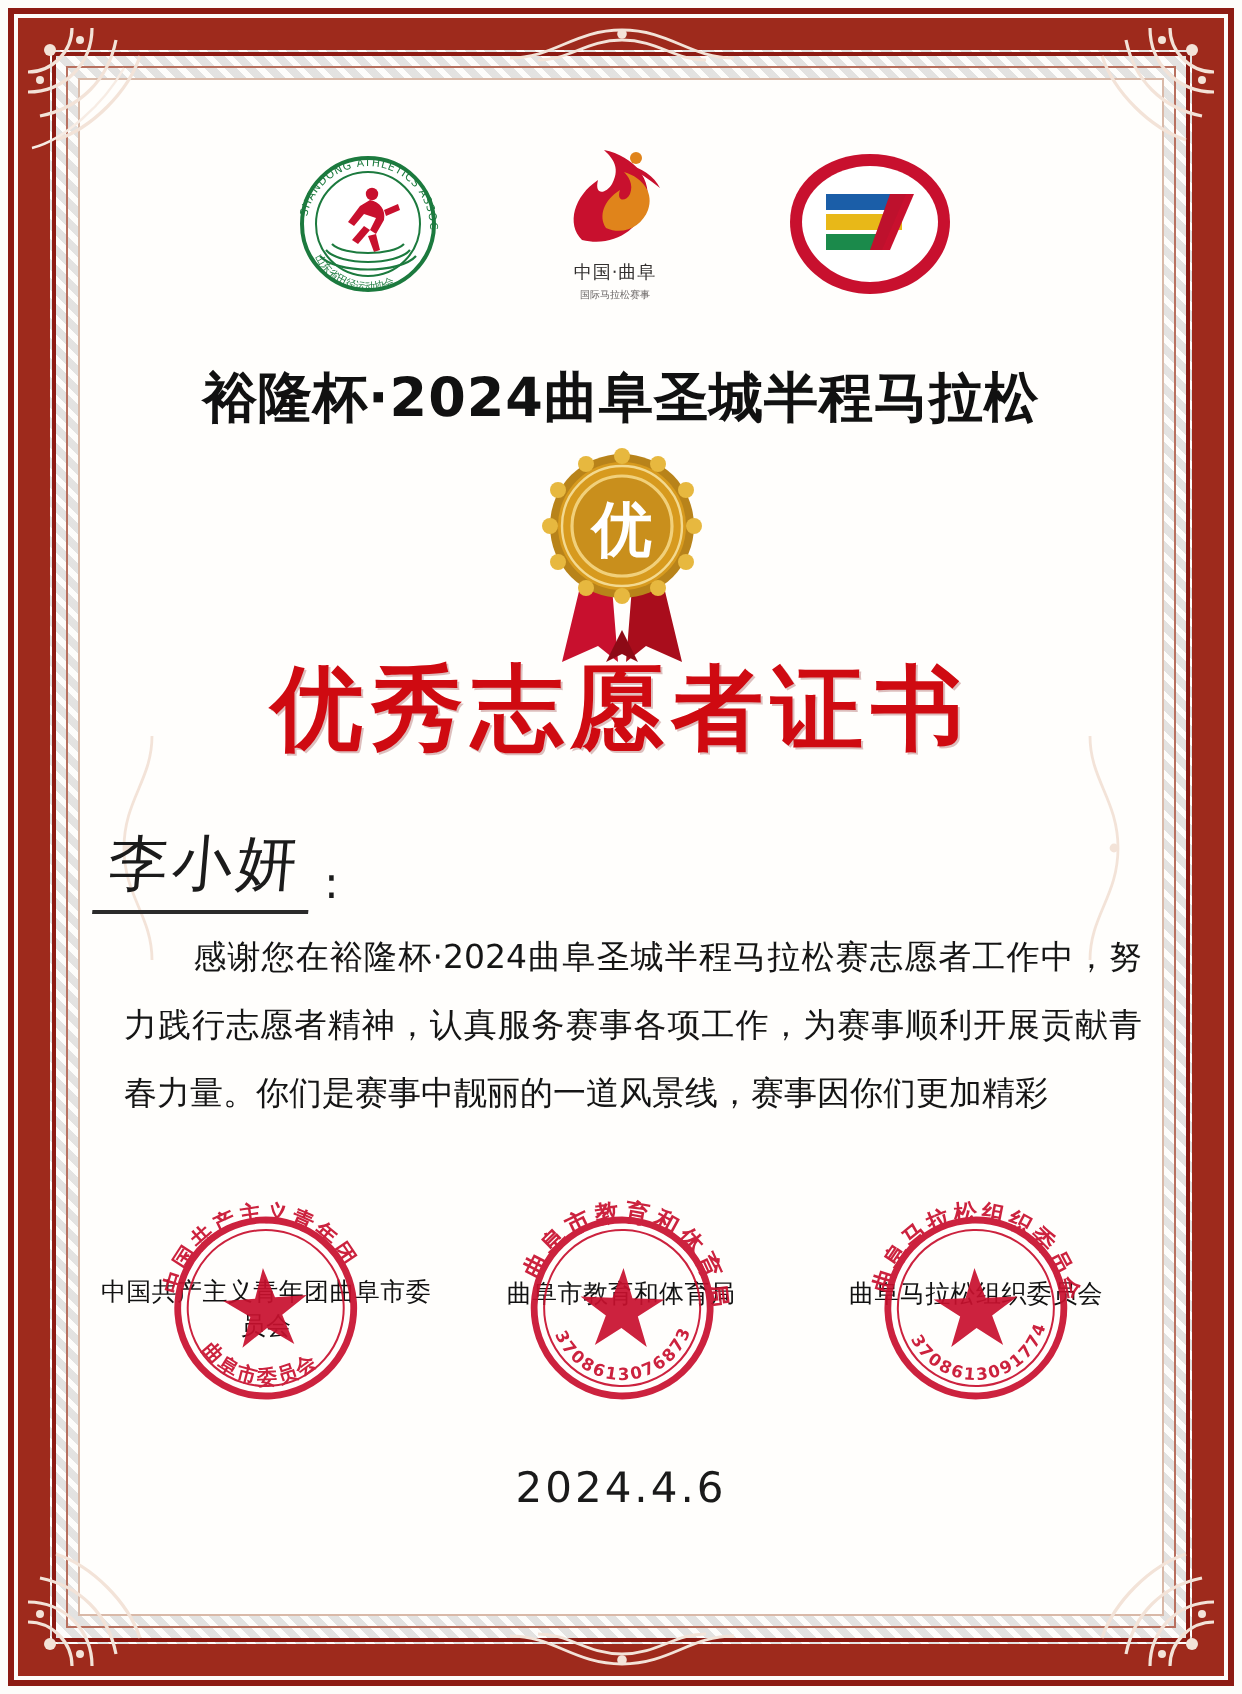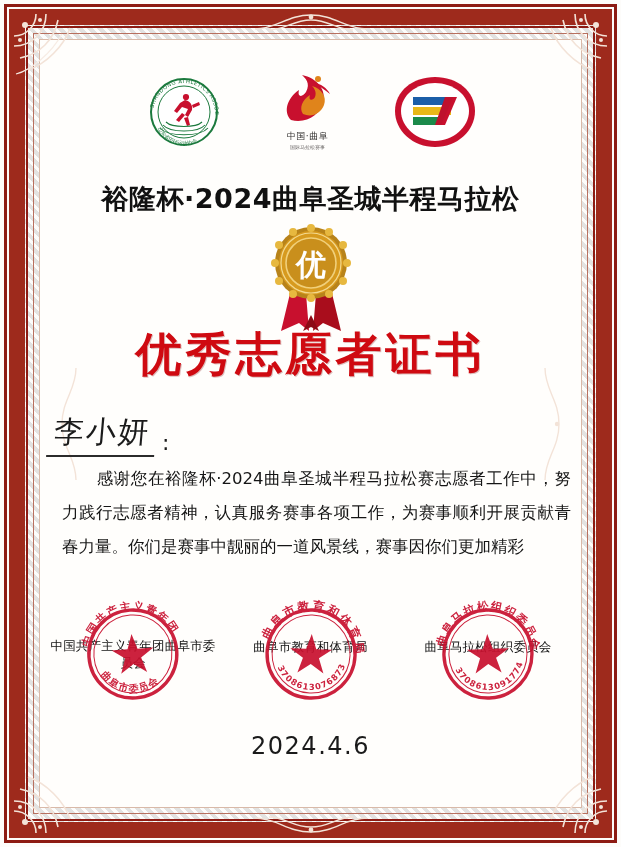--- a/index.html
+++ b/index.html
@@ -223,21 +223,21 @@
   .seal-unit.u3 .seal-stamp { transform: translateX(-50%) rotate(-2deg); }
   .seal-unit.u1 .seal-caption { top: 46px; }
   .seal-unit.u2 .seal-caption { top: 47px; }
   .seal-unit.u3 .seal-caption { top: 47px; }
 
   
   .date-line {
     position: absolute;
     top: 688px; left: 0; right: 0;
     text-align: center;
-    font-size: 24px;
+    font-size: 21px;
     color: #1a1a1a;
     letter-spacing: 1.5px;
     font-family: "DejaVu Sans", "Liberation Sans", sans-serif;
   }
 </style>
 </head>
 <body>
 
 <div id="certificate">
 

